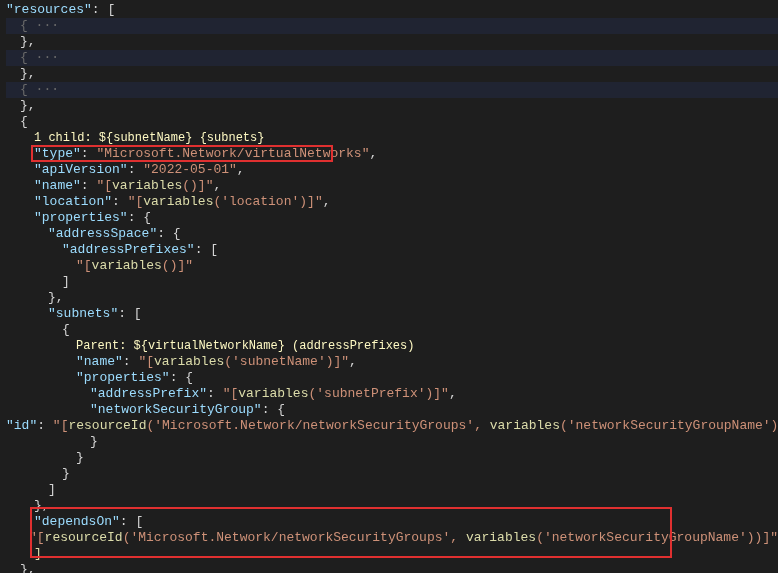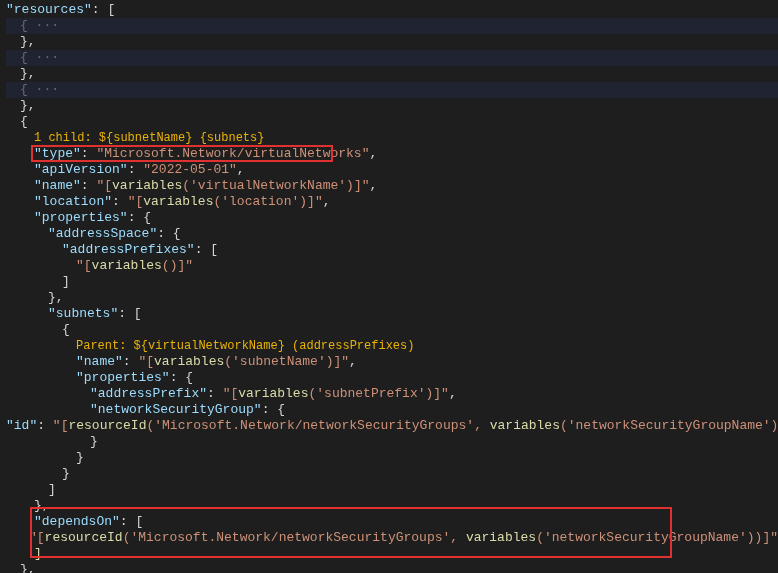--- a/index.html
+++ b/index.html
@@ -19,21 +19,21 @@
     white-space: pre;
     height: 16px;
     display: flex;
     align-items: center;
   }
   .line.highlight { background: #202432; }
   .p { color: #d4d4d4; }
   .key { color: #9cdcfe; }
   .str { color: #ce9178; }
   .fn { color: #dcdcaa; }
-  .hint { color: #eab308; font-size: 12px; }
+  .hint { color: #fef9c3; font-size: 12px; }
   .collapse { color: #6a6a6a; }
   .redbox {
     position: absolute;
     border: 2px solid #e03030;
     pointer-events: none;
   }
 </style>
 </head>
 <body>
 
@@ -59,21 +59,21 @@
 <div class="line"><span style="width:14px;display:inline-block;"></span><span class="p">},</span></div>
 
 <div class="line"><span style="width:14px;display:inline-block;"></span><span class="p">{</span></div>
 
 <div class="line"><span style="width:28px;display:inline-block;"></span><span class="hint">1 child: ${subnetName} {subnets}</span></div>
 
 <div class="line"><span style="width:28px;display:inline-block;"></span><span class="key">"type"</span><span class="p">: </span><span class="str">"Microsoft.Network/virtualNetworks"</span><span class="p">,</span></div>
 
 <div class="line"><span style="width:28px;display:inline-block;"></span><span class="key">"apiVersion"</span><span class="p">: </span><span class="str">"2022-05-01"</span><span class="p">,</span></div>
 
-<div class="line"><span style="width:28px;display:inline-block;"></span><span class="key">"name"</span><span class="p">: </span><span class="str">"[</span><span class="fn">variables</span><span class="str">(</span><span class="str">'virtualNetworkName'</span><span class="str">)]"</span><span class="p">,</span></div>
+<div class="line"><span style="width:28px;display:inline-block;"></span><span class="key">"name"</span><span class="p">: </span><span class="str">"[</span><span class="fn">variables</span><span class="str">(</span><span class="str">)]"</span><span class="p">,</span></div>
 
 <div class="line"><span style="width:28px;display:inline-block;"></span><span class="key">"location"</span><span class="p">: </span><span class="str">"[</span><span class="fn">variables</span><span class="str">(</span><span class="str">'location'</span><span class="str">)]"</span><span class="p">,</span></div>
 
 <div class="line"><span style="width:28px;display:inline-block;"></span><span class="key">"properties"</span><span class="p">: </span><span class="p">{</span></div>
 
 <div class="line"><span style="width:42px;display:inline-block;"></span><span class="key">"addressSpace"</span><span class="p">: </span><span class="p">{</span></div>
 
 <div class="line"><span style="width:56px;display:inline-block;"></span><span class="key">"addressPrefixes"</span><span class="p">: </span><span class="p">[</span></div>
 
 <div class="line"><span style="width:70px;display:inline-block;"></span><span class="str">"[</span><span class="fn">variables</span><span class="str">(</span><span class="str">)]"</span></div>

